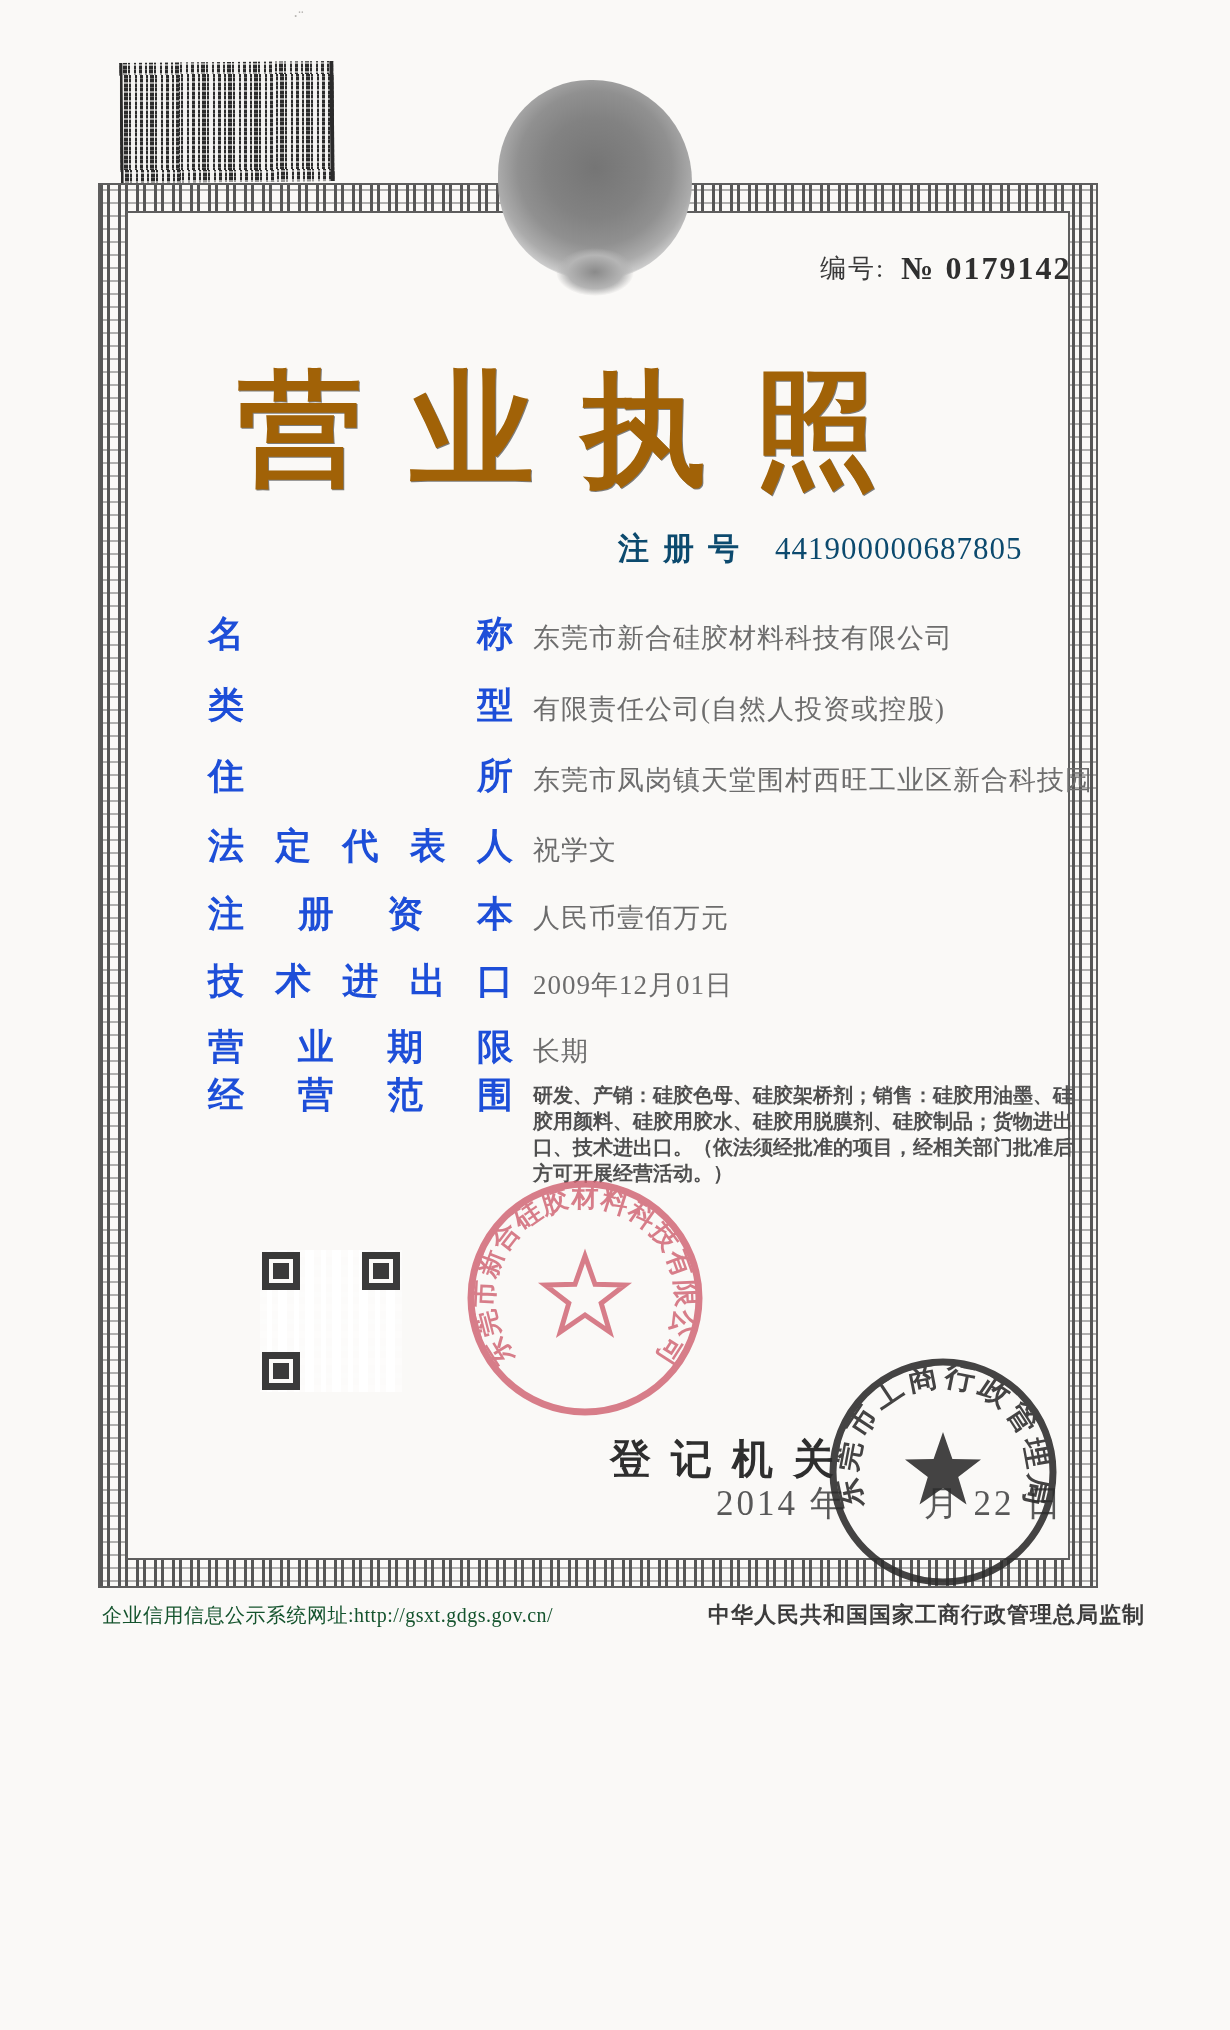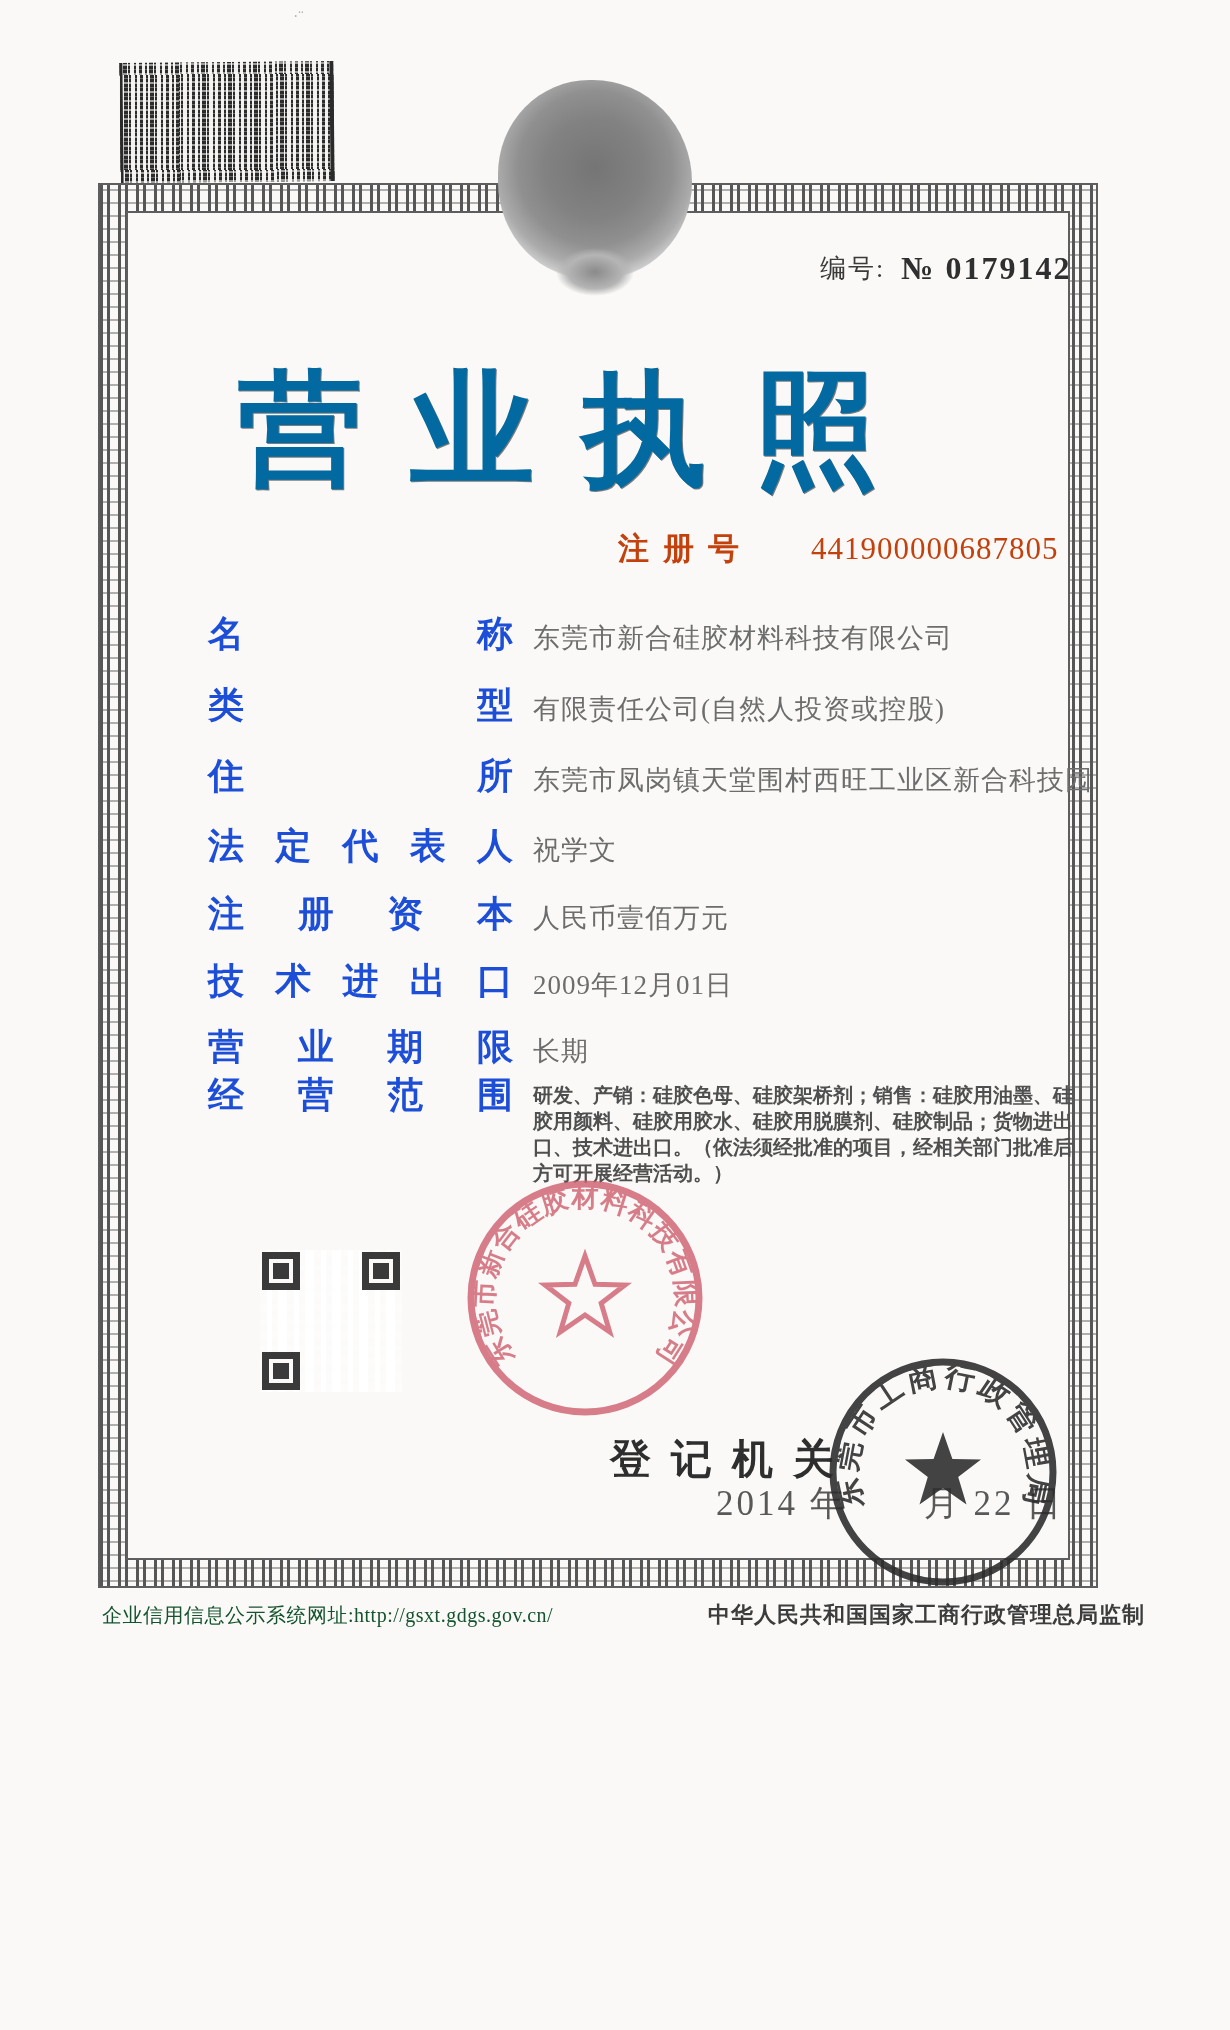--- a/index.html
+++ b/index.html
@@ -33,24 +33,24 @@
       repeating-linear-gradient(0deg, transparent 0 4px, rgba(86,86,86,.45) 4px 6px, transparent 6px 13px),
       repeating-linear-gradient(90deg, #565656 0 3px, transparent 3px 7px, #565656 7px 10px, transparent 10px 18px);}
   .frame-inner{position:absolute;inset:28px;background:#faf9f7;border:2px solid #5e5e5e;}
 
   
   .serial{position:absolute;left:820px;top:250px;z-index:5;display:flex;gap:16px;align-items:center;color:#3a3a3a;}
   .serial .lbl{font-size:26px;letter-spacing:2px;}
   .serial .num{font-size:32px;font-weight:700;letter-spacing:2px;color:#2f2f2f;}
 
   .title{position:absolute;left:0;top:348px;width:1116px;text-align:center;z-index:5;
-    font-size:124px;font-weight:900;color:#0369a1;letter-spacing:48px;text-indent:48px;
+    font-size:124px;font-weight:900;color:#a16207;letter-spacing:48px;text-indent:48px;
     text-shadow:1px 1px 0 rgba(40,40,40,.6);}
 
-  .regno{position:absolute;left:618px;top:528px;z-index:5;display:flex;gap:58px;align-items:baseline;color:#c2410c;}
+  .regno{position:absolute;left:618px;top:528px;z-index:5;display:flex;gap:22px;align-items:baseline;color:#0c4a6e;}
   .regno .lbl{font-size:31px;letter-spacing:14px;font-weight:600;}
   .regno .val{font-size:31px;letter-spacing:1px;}
 
   
   .row{position:absolute;z-index:5;}
   .row .flabel{position:absolute;left:0;top:0;width:305px;display:block;
     font-size:36px;font-weight:700;color:#1d4ed8;
     text-align:justify;text-align-last:justify;line-height:1.1;}
   .row .fvalue{position:absolute;left:325px;top:7px;width:560px;
     font-size:27px;color:#6d6d6d;letter-spacing:1px;line-height:1.2;}

